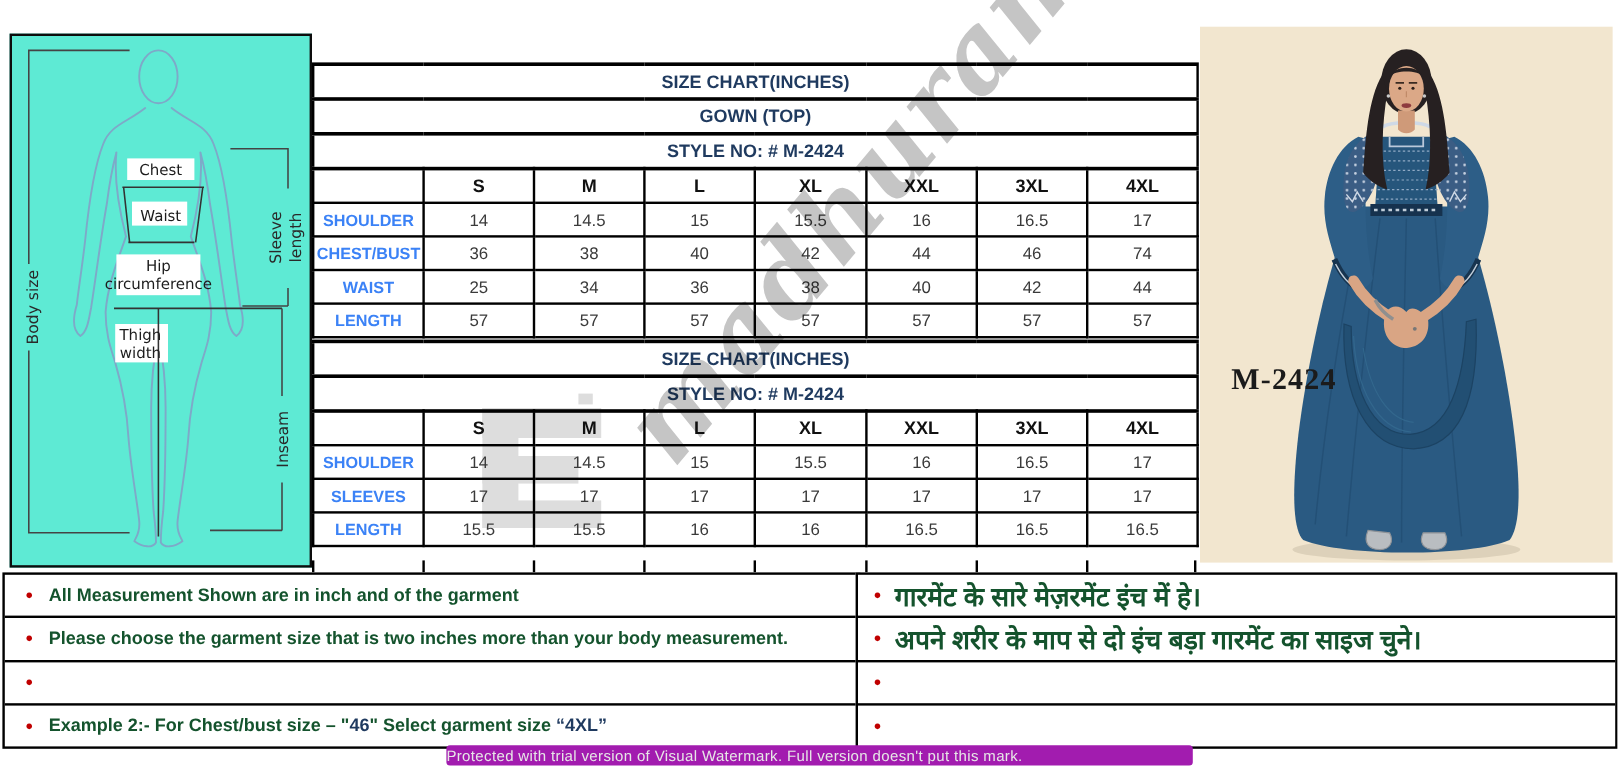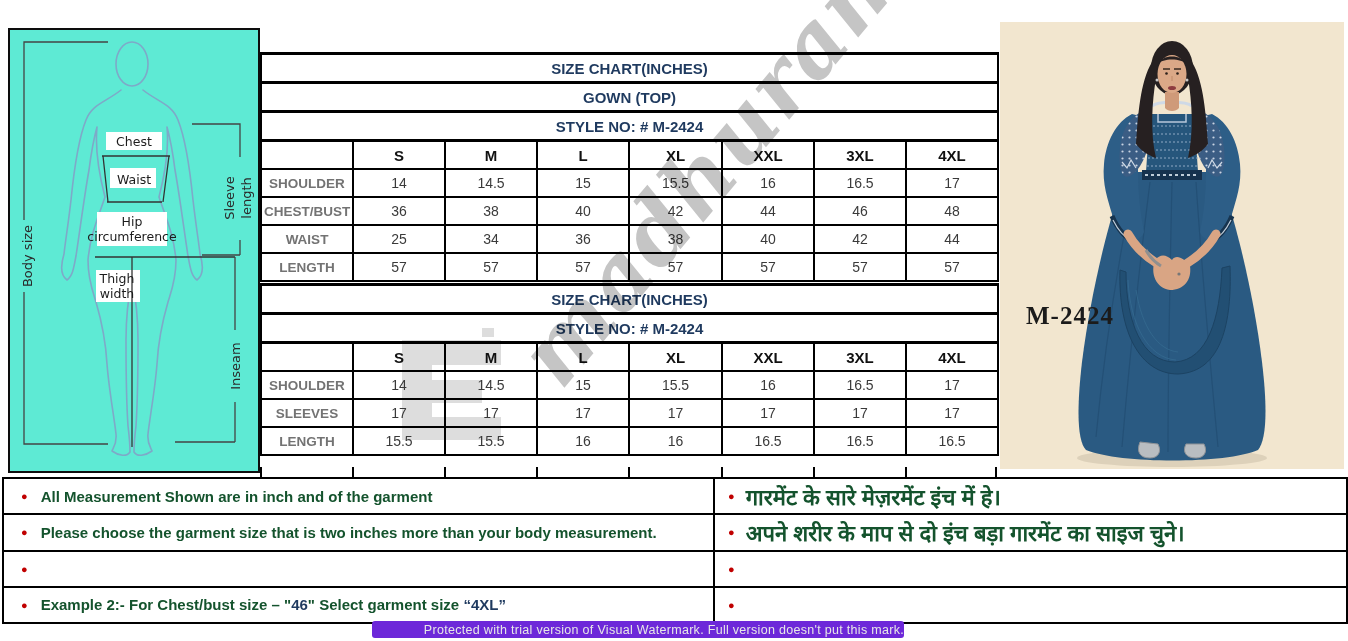--- a/index.html
+++ b/index.html
@@ -17,40 +17,40 @@
   .dvert{font-family:"DejaVu Sans",sans-serif;font-size:13px;fill:#2a2a2a;}
 
   
   .chart{position:absolute;left:260px;width:737px;border-collapse:collapse;table-layout:fixed;
          background:transparent;z-index:3;}
   .chart td{border:2px solid #000;height:26px;text-align:center;vertical-align:middle;
             padding:0 2px;font-size:14px;color:#3a3a3a;overflow:hidden;white-space:nowrap;}
   .chart{border:1px solid #0f172a;}
   .chart td.title{font-weight:bold;font-size:15px;color:#1f3a5f;border-top-width:3px;border-bottom-width:3px;}
   .chart td.colhead{font-weight:bold;font-size:15px;color:#111;}
-  .chart td.rowlab{font-weight:bold;font-size:13.5px;color:#737373;}
+  .chart td.rowlab{font-weight:bold;font-size:13.5px;color:#3b82f6;}
   .stubs{position:absolute;left:260px;top:467px;width:737px;height:10px;display:flex;z-index:3;}
   .stubs div{border-left:2px solid #000;}
   .stubs div:last-child{border-right:2px solid #000;}
 
   
   .wm-diag{position:absolute;left:505px;top:55px;width:420px;height:210px;z-index:5;
            display:flex;align-items:center;justify-content:center;pointer-events:none;
            transform:rotate(-50deg);mix-blend-mode:multiply;opacity:.5;}
   .wm-diag span{font-family:"DejaVu Serif",serif;font-style:italic;font-weight:bold;
                 font-size:88px;color:#8b8b8b;letter-spacing:2px;}
   .wm-e{position:absolute;left:402px;top:340px;width:99px;height:100px;z-index:1;opacity:.85;}
   .wm-e i{position:absolute;background:#d8d8d8;}
   .wm-e .v{left:0;top:0;width:30px;height:100px;}
   .wm-e .t{left:0;top:0;width:99px;height:25px;}
   .wm-e .m{left:0;top:40px;width:80px;height:23px;}
   .wm-e .b{left:0;top:77px;width:99px;height:23px;}
   .wm-e .dot{left:80px;top:-12px;width:12px;height:9px;}
-  .wm-bar{position:absolute;left:372px;top:621px;width:532px;height:17px;background:#6d28d9;
-          border-radius:3px;z-index:8;display:flex;align-items:center;justify-content:flex-end;}
+  .wm-bar{position:absolute;left:372px;top:621px;width:622px;height:17px;background:#a21caf;
+          border-radius:3px;z-index:8;display:flex;align-items:center;justify-content:flex-start;}
   .wm-bar span{font-size:12.5px;color:#e7e7e7;letter-spacing:.3px;white-space:nowrap;}
 
   
   .photo{position:absolute;left:1000px;top:22px;width:344px;height:447px;z-index:2;}
   .pcode{font-family:"Liberation Serif",serif;font-weight:bold;font-size:25px;fill:#1b1b1b;letter-spacing:1px;}
 
   
   .notes{position:absolute;top:477px;height:143px;border:2.5px solid #000;background:#fff;
          display:flex;flex-direction:column;z-index:6;}
   .notes-en{left:2px;width:711px;}
@@ -164,21 +164,21 @@
     <td>17</td>
   </tr>
   <tr>
     <td class="rowlab">CHEST/BUST</td>
     <td>36</td>
     <td>38</td>
     <td>40</td>
     <td>42</td>
     <td>44</td>
     <td>46</td>
-    <td>48</td>
+    <td>74</td>
   </tr>
   <tr>
     <td class="rowlab">WAIST</td>
     <td>25</td>
     <td>34</td>
     <td>36</td>
     <td>38</td>
     <td>40</td>
     <td>42</td>
     <td>44</td>

